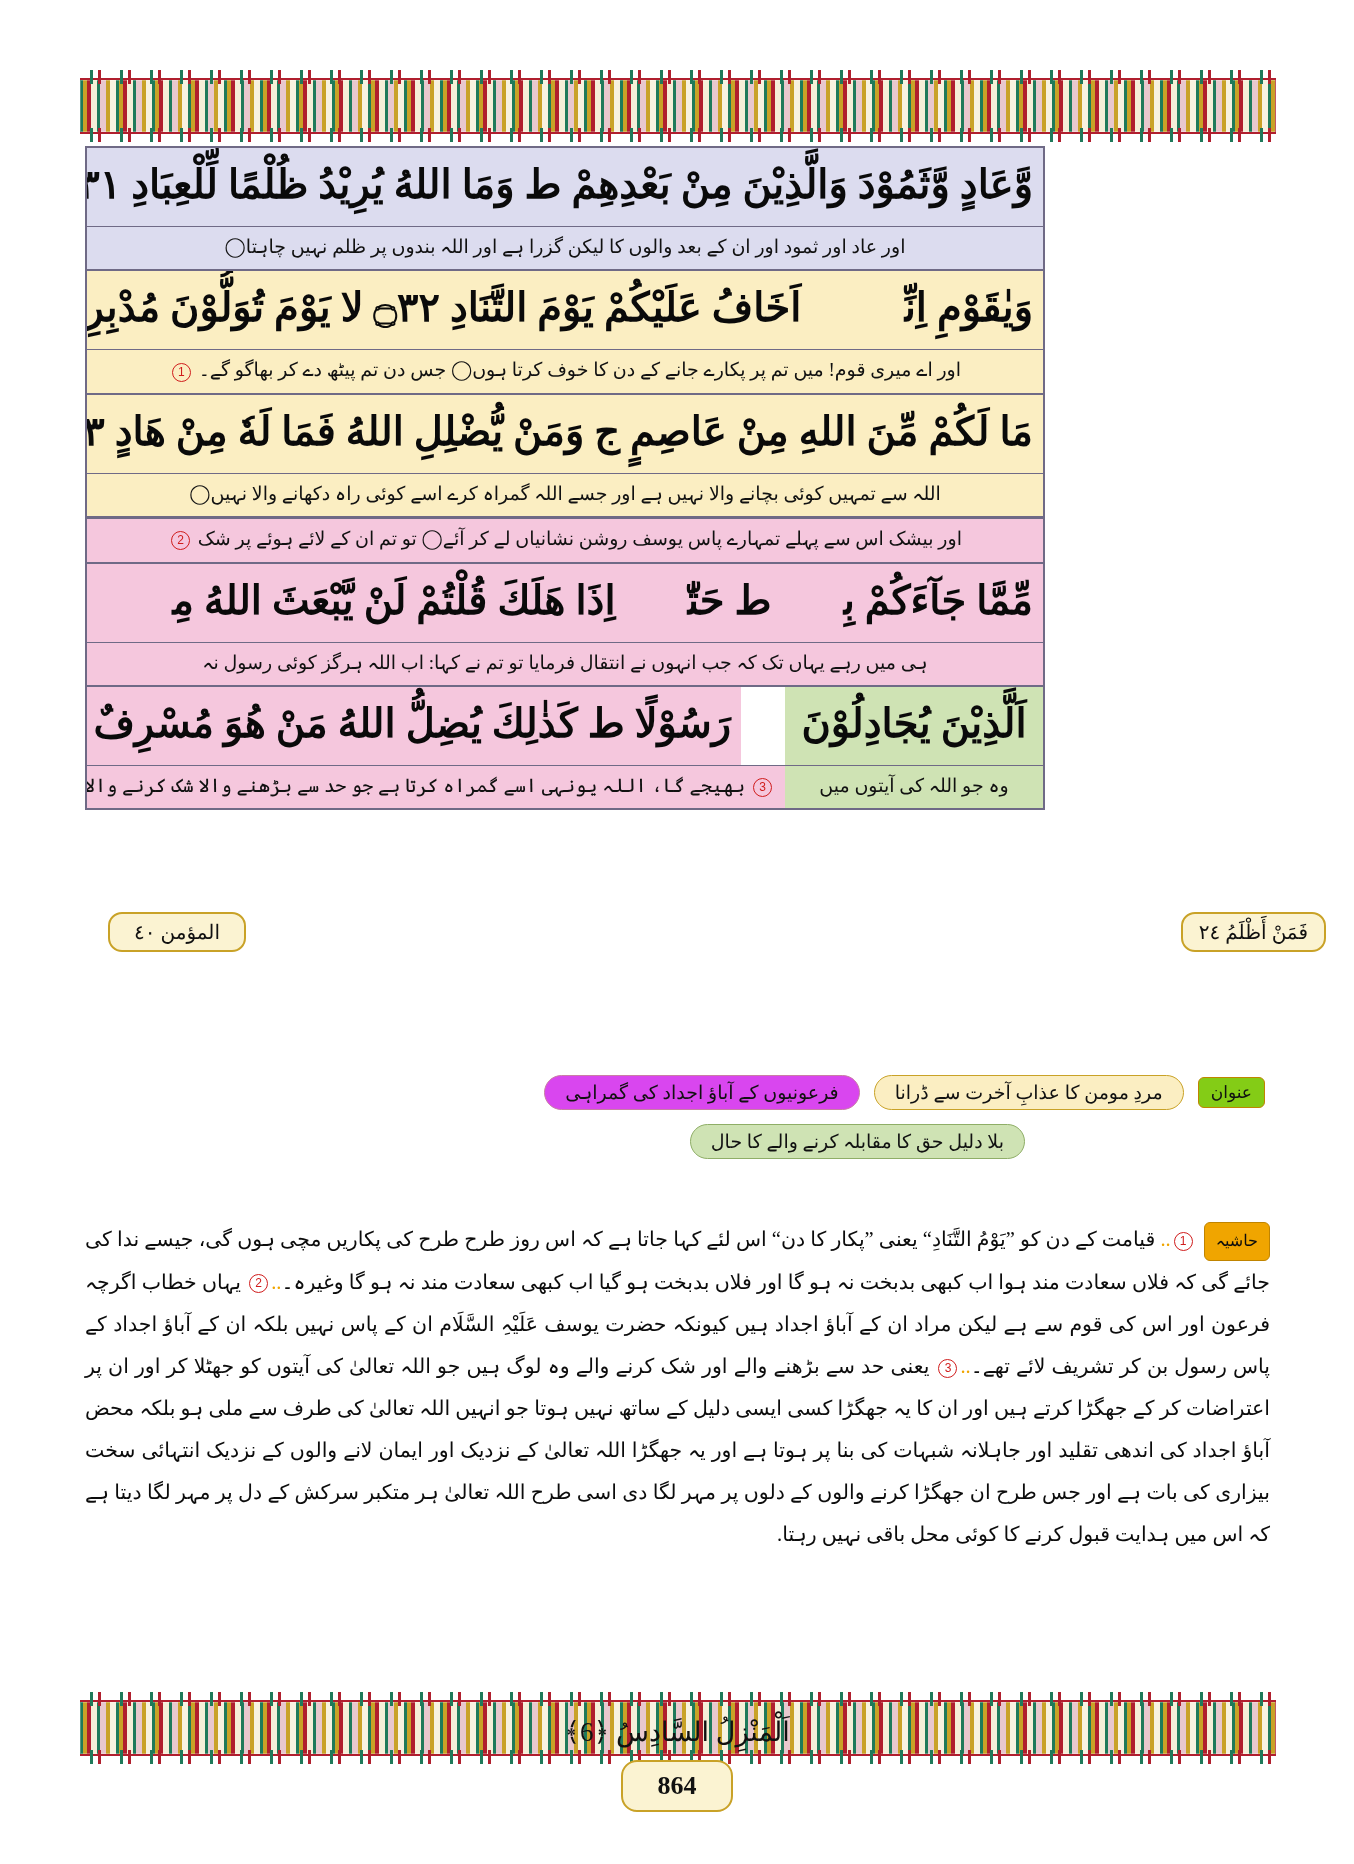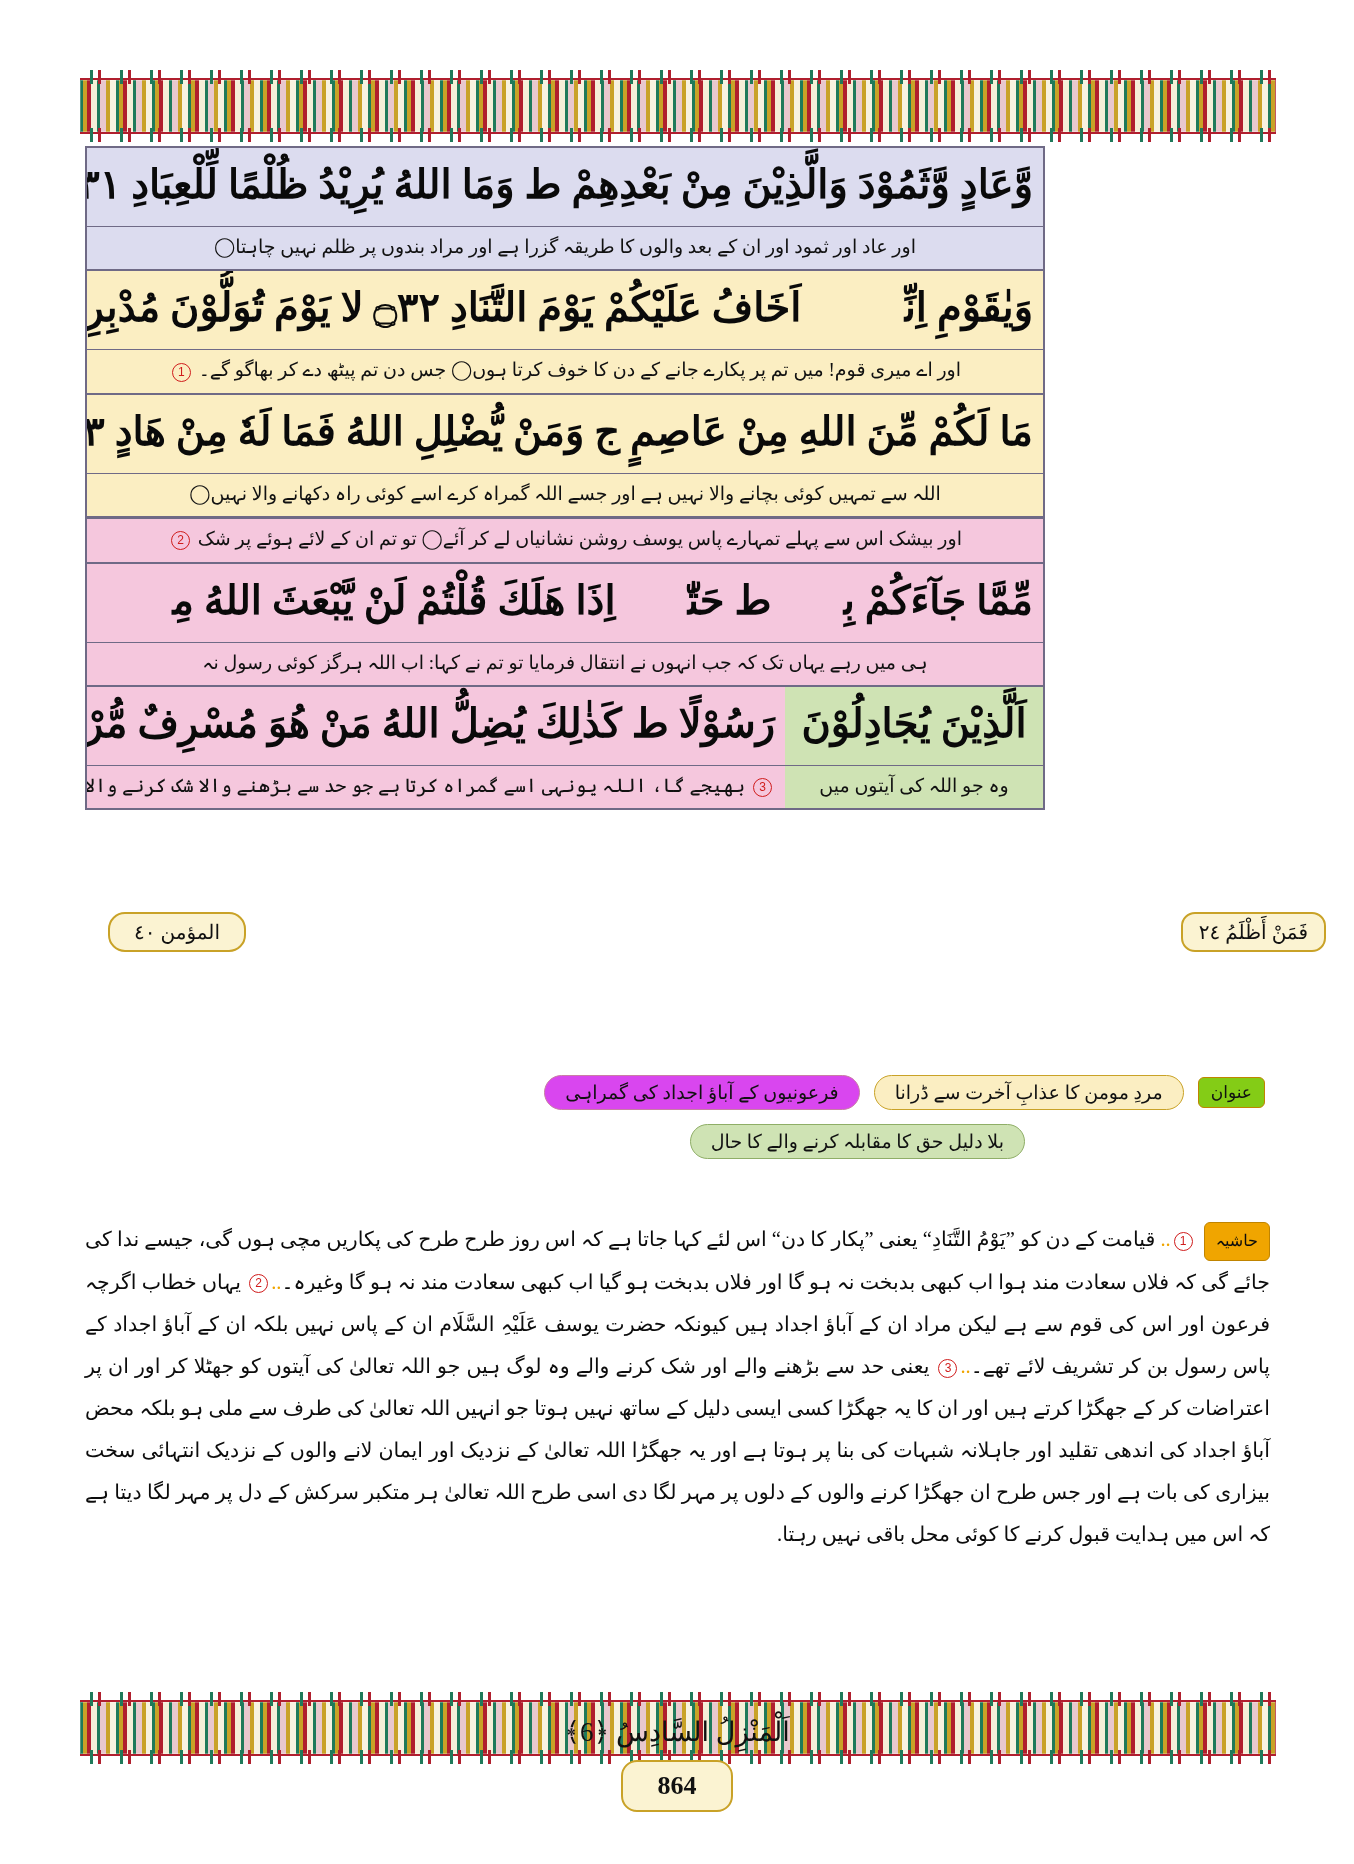--- a/index.html
+++ b/index.html
@@ -64,21 +64,21 @@
     border-radius: 14px;
     padding: 2px 16px;
     height: 40px;
     display: flex; align-items: center; justify-content: center;
     font-family: "Liberation Serif", serif;
     font-size: 20px; color: #111;
     direction: rtl;
     white-space: nowrap;
     z-index: 3;
   }
-  #surah-cartouche { left: 108px; min-width: 138px; border-radius: 17px; }
+  #surah-cartouche { left: 108px; min-width: 138px; }
   #juz-cartouche   { right: 28px; min-width: 120px; }
 
   #page-number-cartouche {
     position: absolute;
     top: 1760px; left: 50%; transform: translateX(-50%);
     height: 52px; min-width: 112px;
     background: #fbf3d2;
     border: 2px solid #c9a227;
     border-radius: 16px;
     display: flex; align-items: center; justify-content: center;
@@ -207,21 +207,21 @@
 <div class="page">
 
   <div id="header-band" class="ornament-band"></div>
   <div id="surah-cartouche" class="cartouche">المؤمن ٤٠</div>
   <div id="juz-cartouche" class="cartouche">فَمَنْ أَظْلَمُ ٢٤</div>
 
   <div id="verse-block">
 
     <div class="verse-row">
       <div class="ayah-line bg-lavender">وَّعَادٍ وَّثَمُوْدَ وَالَّذِيْنَ مِنْ بَعْدِهِمْ ط وَمَا اللهُ يُرِيْدُ ظُلْمًا لِّلْعِبَادِ ۝٣١</div>
-      <div class="urdu-line bg-lavender">اور عاد اور ثمود اور ان کے بعد والوں کا طریقہ گزرا ہے اور مراد بندوں پر ظلم نہیں چاہتا◯</div>
+      <div class="urdu-line bg-lavender">اور عاد اور ثمود اور ان کے بعد والوں کا لیکن گزرا ہے اور اللہ بندوں پر ظلم نہیں چاہتا◯</div>
     </div>
 
     <div class="verse-row">
       <div class="ayah-line bg-cream">وَيٰقَوْمِ اِنِّىْۤ اَخَافُ عَلَيْكُمْ يَوْمَ التَّنَادِ ۝٣٢ لا يَوْمَ تُوَلُّوْنَ مُدْبِرِيْنَ ج</div>
       <div class="urdu-line bg-cream">
         <span>اور اے میری قوم! میں تم پر پکارے جانے کے دن کا خوف کرتا ہوں◯ جس دن تم پیٹھ دے کر بھاگو گے۔</span>
         <span class="marker">1</span>
       </div>
     </div>
 
@@ -237,21 +237,21 @@
       </div>
     </div>
 
     <div class="verse-row">
       <div class="ayah-line bg-pink">مِّمَّا جَآءَكُمْ بِهٖ ط حَتّٰىۤ اِذَا هَلَكَ قُلْتُمْ لَنْ يَّبْعَثَ اللهُ مِنْۢ بَعْدِهٖ</div>
       <div class="urdu-line bg-pink">ہی میں رہے یہاں تک کہ جب انہوں نے انتقال فرمایا تو تم نے کہا: اب اللہ ہرگز کوئی رسول نہ</div>
     </div>
 
     <div class="verse-row">
       <div class="split-row">
-        <div class="ayah-line bg-green" style="flex:0 0 258px;">اَلَّذِيْنَ يُجَادِلُوْنَ</div>
+        <div class="ayah-line bg-green" style="flex:0 0 258px;margin-left:44px;">اَلَّذِيْنَ يُجَادِلُوْنَ</div>
         <div class="ayah-line bg-pink" style="flex:1 1 auto;">رَسُوْلًا ط كَذٰلِكَ يُضِلُّ اللهُ مَنْ هُوَ مُسْرِفٌ مُّرْتَابٌ ۝٣٤</div>
       </div>
       <div class="split-row" style="border-top:1.5px solid #6f6a86;">
         <div class="urdu-line bg-green" style="flex:0 0 258px;border-top:none;">وہ جو اللہ کی آیتوں میں</div>
         <div class="urdu-line bg-pink" style="flex:1 1 auto;border-top:none;">
           <span class="marker">3</span>
           <span>بھیجے گا، اللہ یونہی اسے گمراہ کرتا ہے جو حد سے بڑھنے والا شک کرنے والا ہو◯</span>
         </div>
       </div>
     </div>

